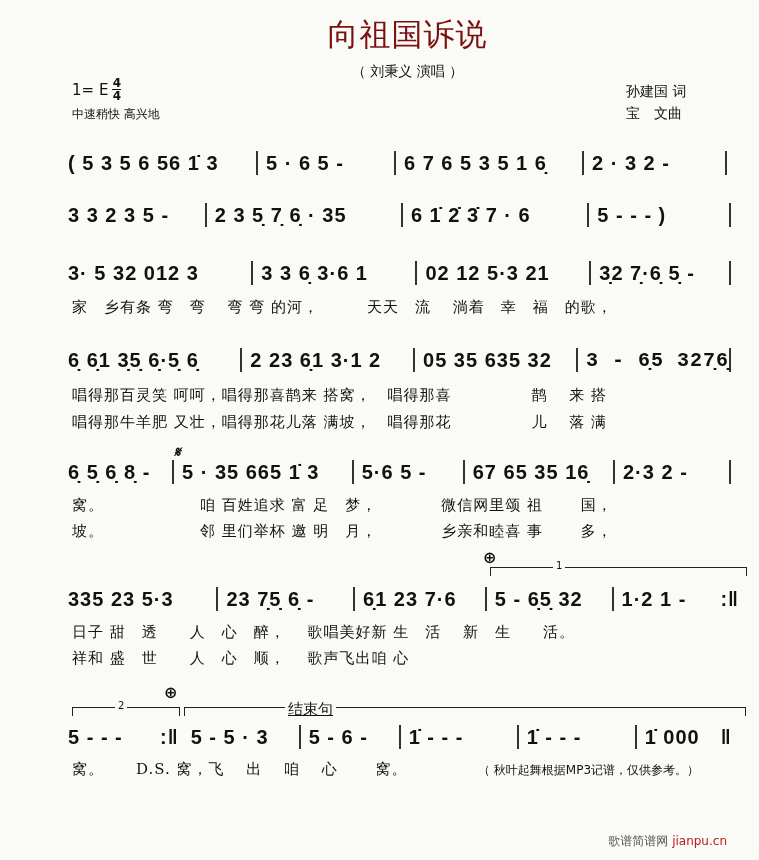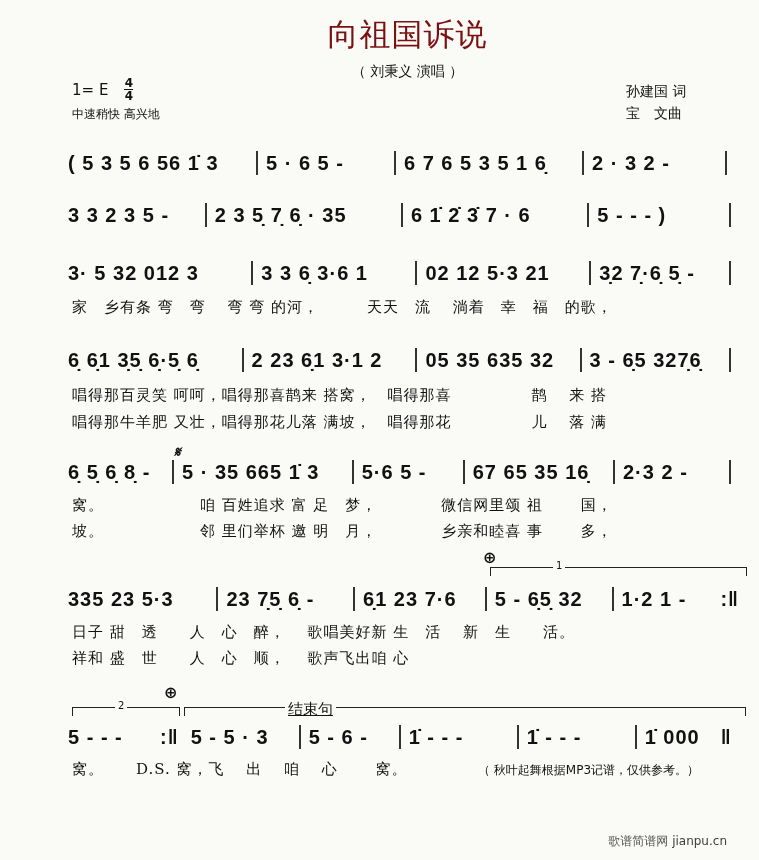--- a/index.html
+++ b/index.html
@@ -9,21 +9,21 @@
       font-family: "DejaVu Sans", sans-serif;
       color: #111;
     }
     .abs { position: absolute; margin-left: 28px; }
     .title {
       left: 0; width: 759px; top: 14px; text-align: center;
       font-size: 31px; color: #7a1010; letter-spacing: 1px;
       font-family: "DejaVu Sans", sans-serif;
     }
     .singer { left: 0; width: 759px; top: 63px; text-align: center; font-size: 14px; }
-    .key { left: 44px; top: 77px; font-size: 15px; display:flex; align-items:center; gap:12px; }
+    .key { left: 44px; top: 77px; font-size: 15px; display:flex; align-items:center; gap:0; }
     .frac { display:inline-flex; flex-direction:column; align-items:center; font-size: 12px; line-height: 12px; font-weight: bold; margin-left: 4px; }
     .frac .bar { width: 9px; height: 1px; background:#111; }
     .tempo { left: 44px; top: 106px; font-size: 12px; }
     .credits { left: 598px; top: 80px; font-size: 14px; line-height: 22px; font-family: "DejaVu Serif", serif; }
 
     .row { left: 40px; right: 20px; height: 30px; display: flex; align-items: center; }
     .seg {
       font-family: "Liberation Sans", sans-serif; font-weight: bold; font-size: 20px;
       letter-spacing: 1px; white-space: pre; position: relative;
     }
@@ -32,21 +32,21 @@
       left: 44px; right: 20px; font-family: "DejaVu Serif", serif; font-size: 15px;
       white-space: pre; letter-spacing: 1px;
     }
     .bracket {
       height: 8px; border-top: 1px solid #222; border-left: 1px solid #222; border-right: 1px solid #222;
     }
     .bracket-label { font-size: 10px; background: #fafaf7; padding: 0 3px; position:absolute; top:-8px; }
     .coda { font-size: 16px; font-weight: bold; }
     .segno { font-size: 15px; font-weight: bold; font-style: italic; }
     .watermark { right: 32px; top: 833px; font-size: 12px; color: #555; font-family:"DejaVu Sans", sans-serif; }
-    .watermark .site { color: #404040; }
+    .watermark .site { color: #b91c1c; }
     .footnote { font-family: "DejaVu Sans", sans-serif; font-size: 12px; }
     .ending-label { font-size: 15px; font-family: "DejaVu Sans", sans-serif; text-decoration: underline; }
   </style>
 </head>
 <body>
 
 <div class="abs title">向祖国诉说</div>
 <div class="abs singer">（ 刘秉义 演唱 ）</div>
 <div class="abs key">
   <span>1= E</span>
@@ -96,21 +96,21 @@
 </div>
 <div class="abs lyric" style="top:298px;">家　乡有条 弯　弯　 弯 弯 的河，　　　天天　流　 淌着　幸　福　的歌，</div>
 
 <div class="abs row" style="top:345px;">
   <span class="seg" style="width:170px;">6̣ 6̣1 3̣5̣ 6̣·5̣ 6̣</span>
   <span class="bar-line"></span>
   <span class="seg" style="width:160px;">2 23 6̣1 3·1 2</span>
   <span class="bar-line"></span>
   <span class="seg" style="width:150px;">05 35 635 32</span>
   <span class="bar-line"></span>
-  <span class="seg" style="width:135px;">3 - 6̣5 327̣6̣</span>
+  <span class="seg" style="width:135px;font-family:Liberation Mono, monospace;">3 - 6̣5 327̣6̣</span>
   <span class="bar-line"></span>
 </div>
 <div class="abs lyric" style="top:386px;">唱得那百灵笑 呵呵，唱得那喜鹊来 搭窝，　唱得那喜　　　　　鹊　 来 搭</div>
 <div class="abs lyric" style="top:413px;">唱得那牛羊肥 又壮，唱得那花儿落 满坡，　唱得那花　　　　　儿　 落 满</div>
 
 <div class="abs segno" style="left:146px; top:443px;">𝄋</div>
 <div class="abs row" style="top:457px;">
   <span class="seg" style="width:98px;">6̣ 5̣ 6̣ 8̣ -</span>
   <span class="bar-line"></span>
   <span class="seg" style="width:165px;">5 · 35 665 1̇ 3</span>

